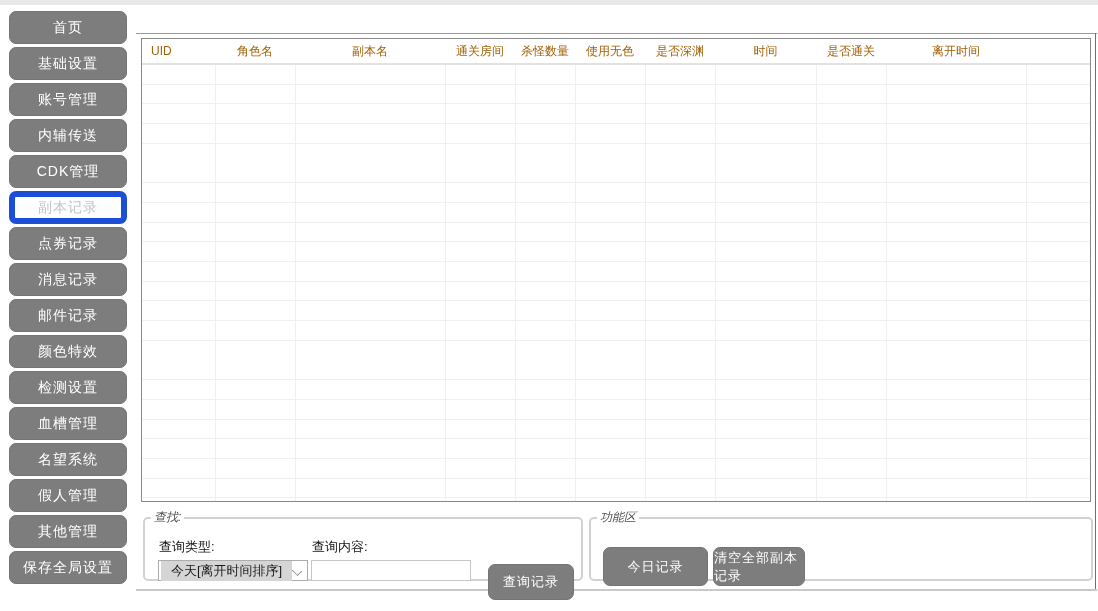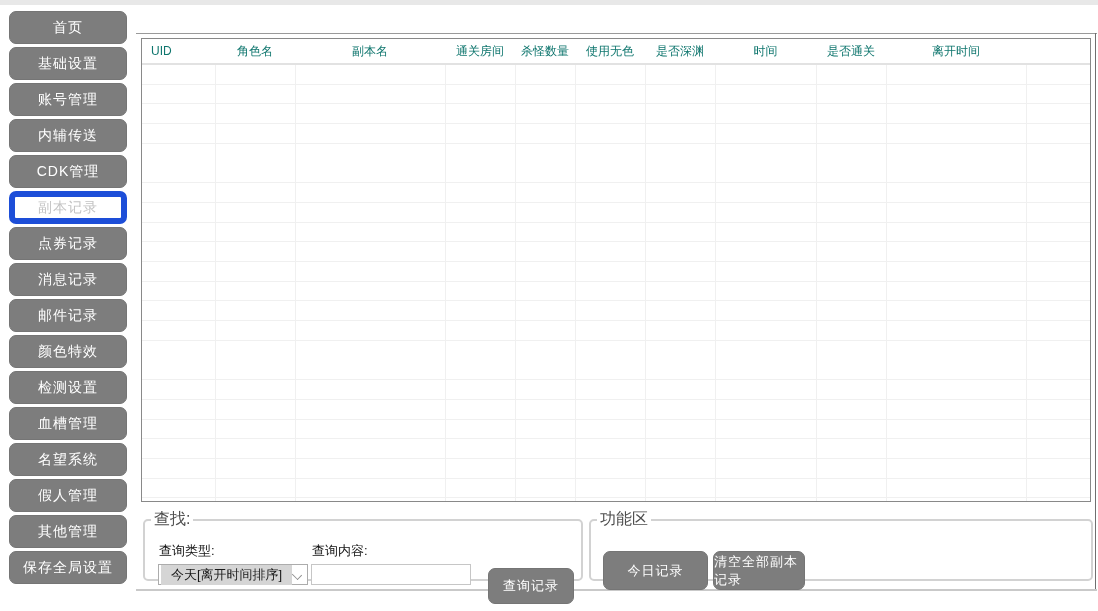--- a/index.html
+++ b/index.html
@@ -28,37 +28,37 @@
   .panel-right{position:absolute;left:1095px;top:33px;width:1px;height:558px;background:#6f6f6f;}
   .panel-bottom{position:absolute;left:136px;top:589px;width:961px;height:2px;background:#c9c9c9;}
 
   
   .lv{
     position:absolute;left:141px;top:38px;width:950px;height:464px;
     border:1px solid #898989;box-sizing:border-box;background:#ffffff;
   }
   .lv-header{display:flex;height:24px;align-items:center;}
   .lv-hcell{
-    font-size:12px;color:#0f766e;text-align:center;box-sizing:border-box;
+    font-size:12px;color:#a16207;text-align:center;box-sizing:border-box;
     white-space:nowrap;overflow:hidden;cursor:default;
   }
   .lv-hcell:first-child{text-align:left;padding-left:9px;}
   .lv-hsep{height:2px;background:#e2e2e2;width:100%;}
   .lv-body{
     position:absolute;left:0;top:26px;right:0;bottom:0;
     background-image:repeating-linear-gradient(to bottom,#ffffff 0px,#ffffff 18.7px,#f0f0f0 18.7px,#f0f0f0 19.7px);
   }
   .colline{position:absolute;top:0;bottom:0;width:1px;background:#f0f0f0;}
 
   
   fieldset{
     position:absolute;margin:0;padding:0;box-sizing:border-box;
     border:2px solid #d2d2d2;border-radius:5px;background:transparent;
   }
-  legend{font-size:16px;color:#4d4d4d;margin-left:6px;padding:0 3px;}
+  legend{font-size:12px;color:#4d4d4d;margin-left:6px;padding:0 3px;font-style:italic;}
   .fs-search{left:143px;top:509px;width:440px;height:72px;}
   .fs-func{left:589px;top:509px;width:504px;height:72px;}
 
   .fld-label{position:absolute;font-size:13px;color:#141414;}
   .combo{
     position:absolute;left:13px;top:34px;width:150px;height:21px;
     border:1px solid #acacac;background:#ffffff;box-sizing:border-box;
     display:flex;align-items:center;cursor:pointer;
   }
   .combo-text{

